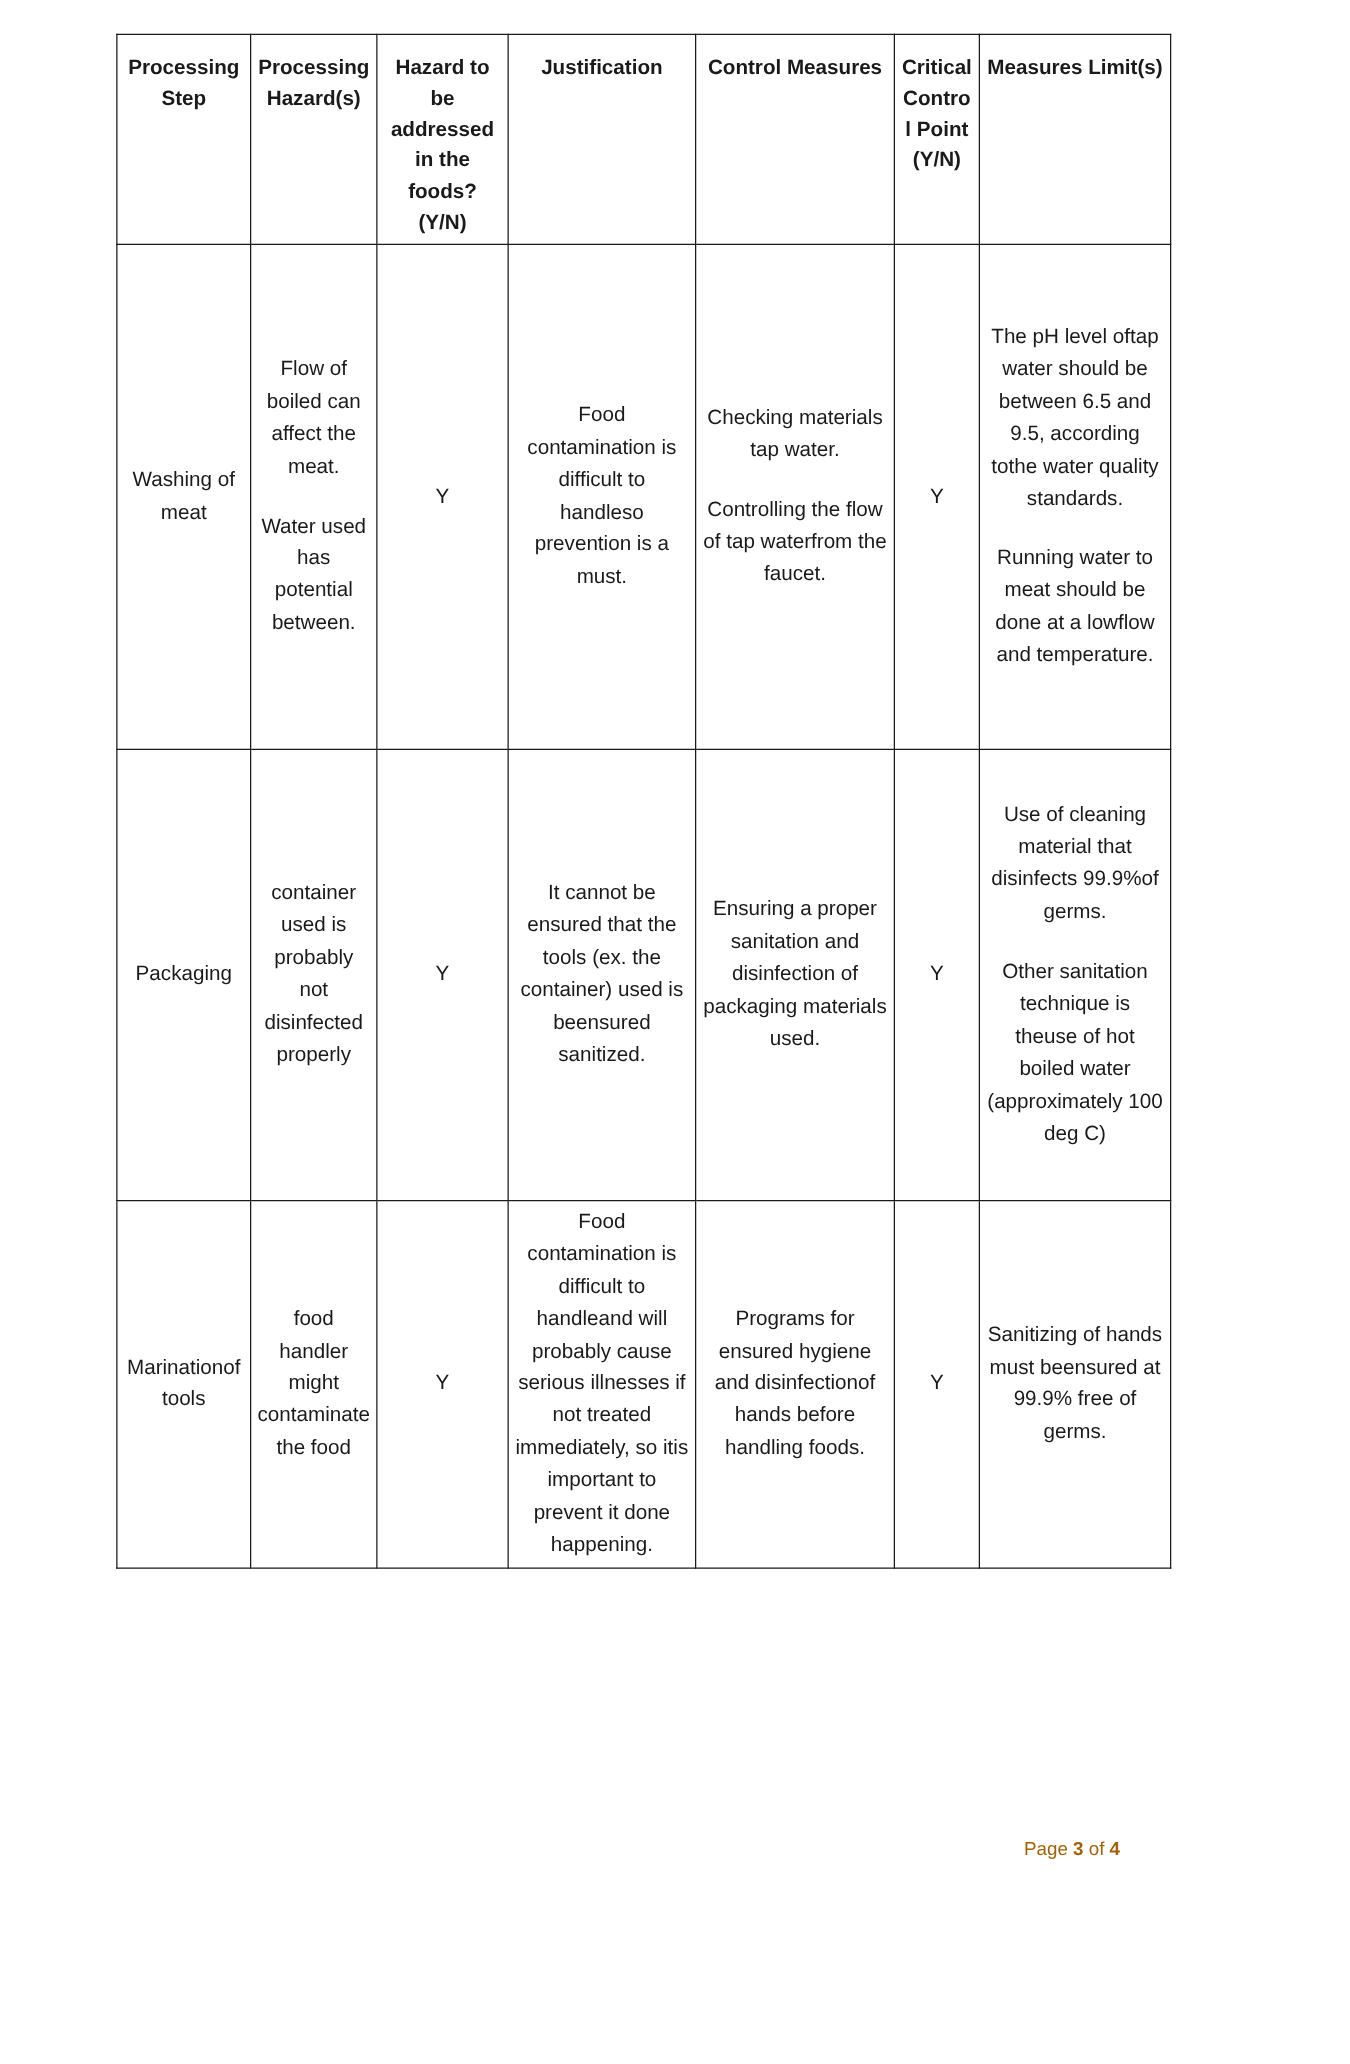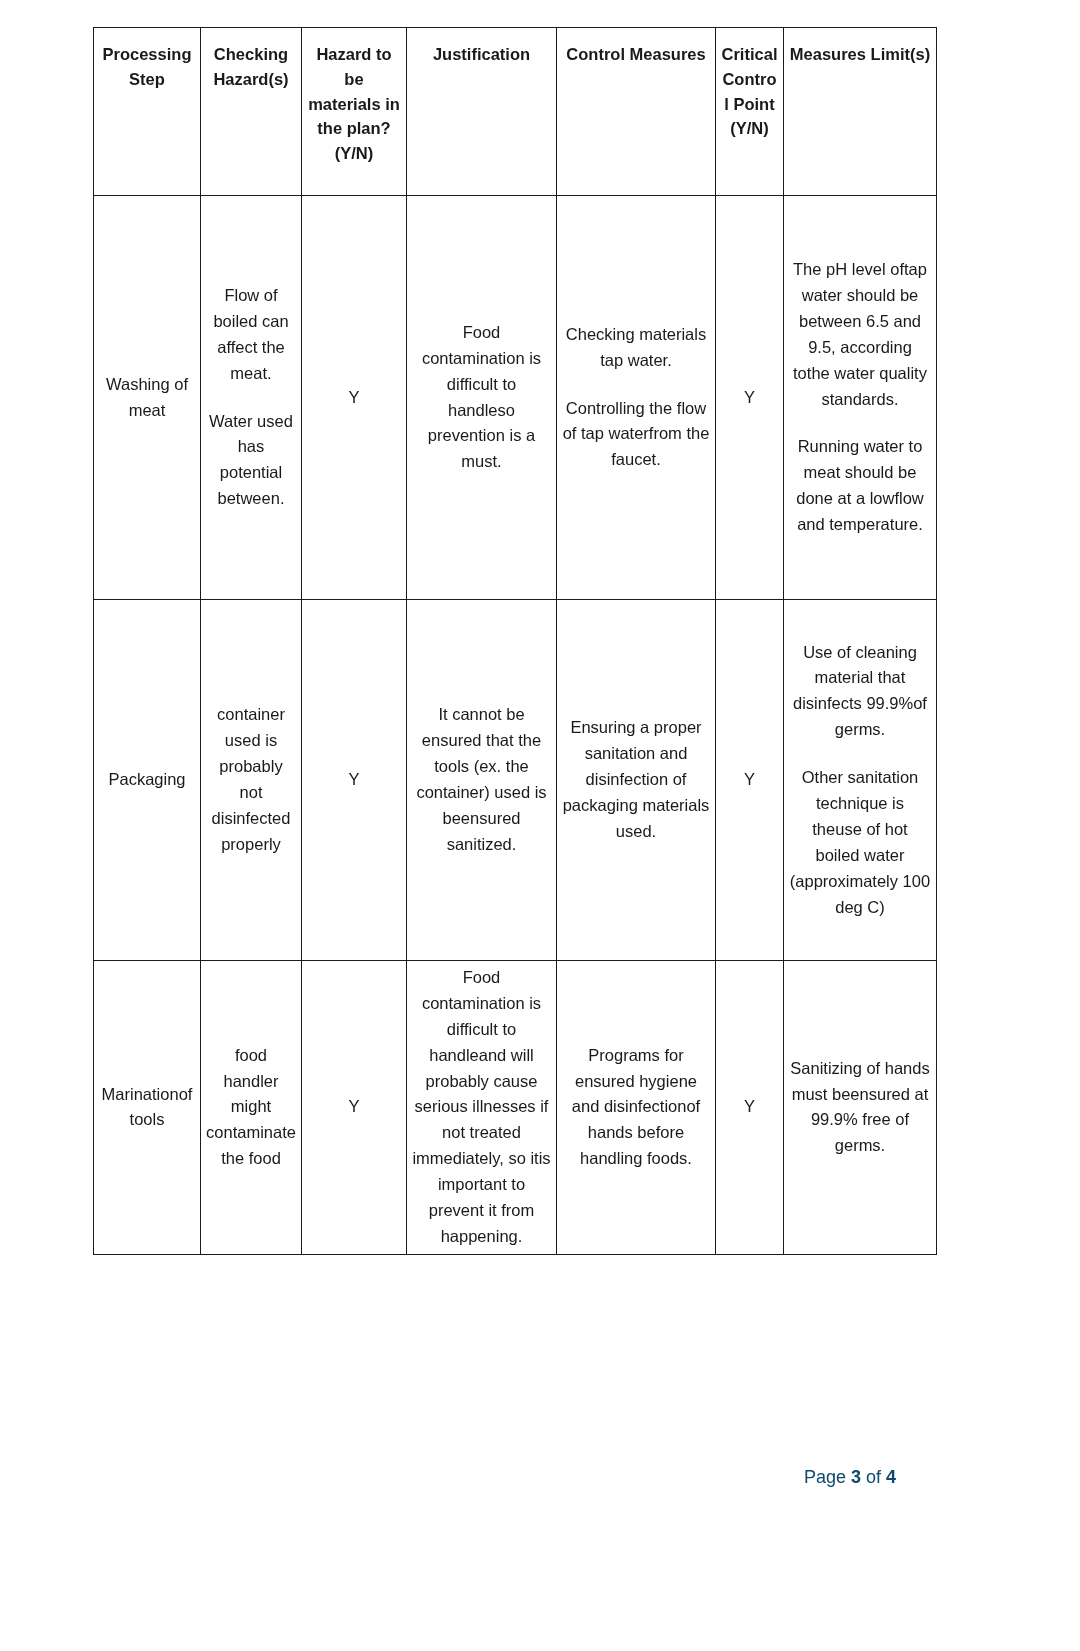--- a/index.html
+++ b/index.html
@@ -74,22 +74,22 @@
 
   .cell-para { margin: 0; }
   .cell-para + .cell-para { margin-top: 22px; }
 
   .yn { font-size: 16.5px; }
 
   .footer {
     position: absolute;
     right: 144px;
     bottom: 163px;
-    font-size: 18px;
-    color: #0c4a6e;
+    font-size: 15px;
+    color: #a16207;
     white-space: nowrap;
   }
   .footer b { font-weight: bold; }
 
   
   tr.row-washing   { height: 404px; }
   tr.row-packaging { height: 361px; }
   tr.row-marinate  { height: 288px; }
 </style>
 </head>
@@ -105,22 +105,22 @@
         <col class="c-addressed">
         <col class="c-just">
         <col class="c-control">
         <col class="c-ccp">
         <col class="c-limit">
       </colgroup>
 
       <thead>
         <tr class="header-row">
           <th>Processing Step</th>
-          <th>Checking Hazard(s)</th>
-          <th>Hazard to be materials in the plan? (Y/N)</th>
+          <th>Processing Hazard(s)</th>
+          <th>Hazard to be addressed in the foods? (Y/N)</th>
           <th>Justification</th>
           <th>Control Measures</th>
           <th>Critical Control Point (Y/N)</th>
           <th>Measures Limit(s)</th>
         </tr>
       </thead>
 
       <tbody>
 
         <tr class="row-washing">
@@ -163,21 +163,21 @@
           </td>
         </tr>
 
         <tr class="row-marinate">
           <td>Marinationof tools</td>
           <td>
             <p class="cell-para">food handler might contaminatethe food</p>
           </td>
           <td class="yn">Y</td>
           <td>
-            <p class="cell-para">Food contamination is difficult to handleand will probably cause serious illnesses if not treated immediately, so itis important to prevent it from happening.</p>
+            <p class="cell-para">Food contamination is difficult to handleand will probably cause serious illnesses if not treated immediately, so itis important to prevent it done happening.</p>
           </td>
           <td>
             <p class="cell-para">Programs for ensured hygiene and disinfectionof hands before handling foods.</p>
           </td>
           <td class="yn">Y</td>
           <td>
             <p class="cell-para">Sanitizing of hands must beensured at 99.9% free of germs.</p>
           </td>
         </tr>
 

